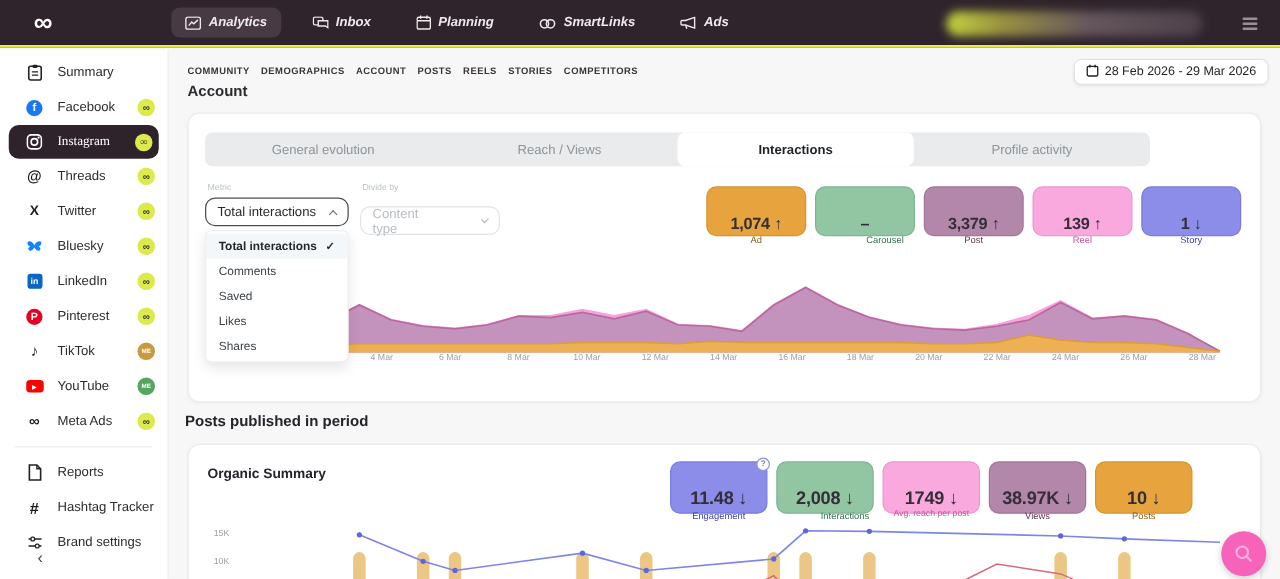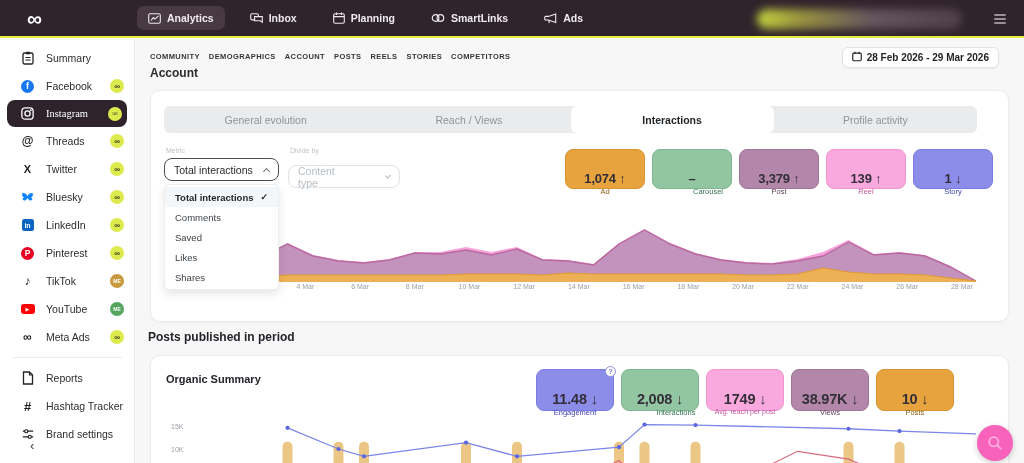--- a/index.html
+++ b/index.html
@@ -4,22 +4,22 @@
 <style>
   * { margin:0; padding:0; box-sizing:border-box; }
   html,body { width:1024px; height:463px; overflow:hidden; background:#f7f7f8;
     font-family:"Liberation Sans", sans-serif; }
 
   
   .topbar { position:absolute; left:0; top:0; width:1024px; height:38px;
     background:#30242c; border-bottom:2px solid #e7ee3f; display:flex; align-items:center; z-index:30; }
   .logo { color:#fff; font-size:21px; font-weight:bold; margin-left:27px; letter-spacing:-1px; line-height:1; }
   .topnav { display:flex; align-items:center; gap:14px; margin-left:96px; }
-  .nav-item { display:flex; align-items:center; gap:6px; color:#efeaee; font-size:10.5px;
-    font-weight:600; padding:6px 11px; border-radius:7px; cursor:pointer; }
+  .nav-item { display:flex; align-items:flex-end; gap:6px; color:#efeaee; font-size:10.5px;
+    font-weight:600; padding:6px 11px; border-radius:7px; cursor:pointer;font-style:italic; }
   .nav-item.active { background:#483a43; }
   .nav-item svg { display:block; }
   .user-pill { position:absolute; right:62px; top:9px; width:205px; height:20px; border-radius:11px;
     background:linear-gradient(90deg,#c3d23e 0%,#98913f 22%,#66575e 55%,#4e4049 100%); filter:blur(4px); }
   .burger { position:absolute; right:18px; top:14px; width:12px; cursor:pointer; }
   .burger i { display:block; height:1.6px; background:#9b8f97; margin-bottom:2.4px; border-radius:1px; }
 
   
   .sidebar { position:absolute; left:0; top:40px; width:135px; height:423px; background:#fff;
     border-right:1px solid #ececec; padding-top:4px; z-index:20; }
@@ -43,33 +43,33 @@
   .yt-c { width:14px; height:10px; border-radius:3px; background:#f00; color:#fff; font-size:5px;
     display:flex; align-items:center; justify-content:center; }
   .meta-g { color:#0082fb; font-weight:bold; font-size:13px; }
   .side-div { border-top:1px solid #ededed; margin:6px 12px; }
   .collapse { position:absolute; left:30px; bottom:10px; font-size:13px; color:#444; cursor:pointer; }
 
   
   .main { position:absolute; left:135px; top:40px; width:889px; height:423px; background:#f7f7f8; }
   .subtabs { position:absolute; left:15px; top:12px; display:flex; gap:9px; }
   .subtab { font-size:7.5px; font-weight:bold; letter-spacing:.4px; color:#3a343a; cursor:pointer; }
-  .datebtn { position:absolute; right:25px; top:7px; height:21px; background:#fff; border:1px solid #e3e3e6;
+  .datebtn { position:absolute; right:9px; top:7px; height:21px; background:#fff; border:1px solid #e3e3e6;
     border-radius:6px; display:flex; align-items:center; gap:5px; padding:0 9px; font-size:10px;
-    font-weight:bold; color:#1f1f24; box-shadow:0 1px 2px rgba(0,0,0,.05); cursor:pointer; }
+    font-weight:normal; color:#1f1f24; box-shadow:0 1px 2px rgba(0,0,0,.05); cursor:pointer; }
   .h-account { position:absolute; left:15px; top:26px; font-size:12px; font-weight:600; color:#2e2a30; }
   .h-posts { position:absolute; left:13px; top:290px; font-size:12px; font-weight:bold; color:#26222a; }
 
   .card { position:absolute; background:#fff; border:1px solid #ececec; border-radius:10px;
     box-shadow:0 1px 3px rgba(0,0,0,.04); }
   .card1 { left:15px; top:50px; width:859px; height:232px; }
   .card2 { left:15px; top:315px; width:859px; height:200px; overflow:hidden; }
 
   
-  .seg { position:absolute; left:13px; top:15px; width:813px; height:27px; background:#e9ebed;
+  .seg { position:absolute; left:13px; top:15px; width:756px; height:27px; background:#e9ebed;
     border-radius:6px; display:flex; }
   .seg-cell { flex:1; display:flex; align-items:center; justify-content:center; font-size:10.5px;
     color:#8d959b; cursor:pointer; border-radius:6px; }
   .seg-cell.active { background:#fff; color:#1f2428; font-weight:bold; }
 
   
   .ctl-label { position:absolute; font-size:7px; color:#bcc3c9; }
   .sel { position:absolute; height:23px; background:#fff; border-radius:8px; display:flex;
     align-items:center; justify-content:space-between; padding:0 9px; font-size:10.5px; cursor:pointer; }
   .sel.metric { left:13px; top:67px; width:115px; border:1.5px solid #4a4f55; color:#26292d; font-weight:500; }

